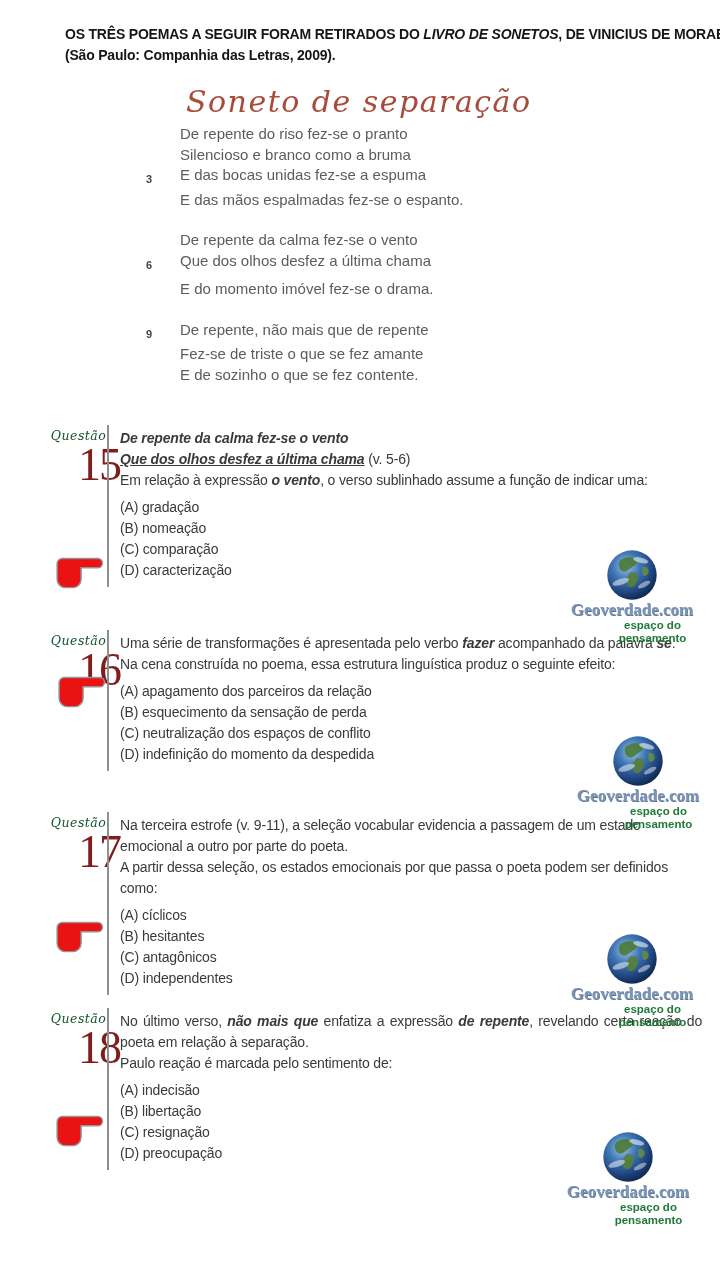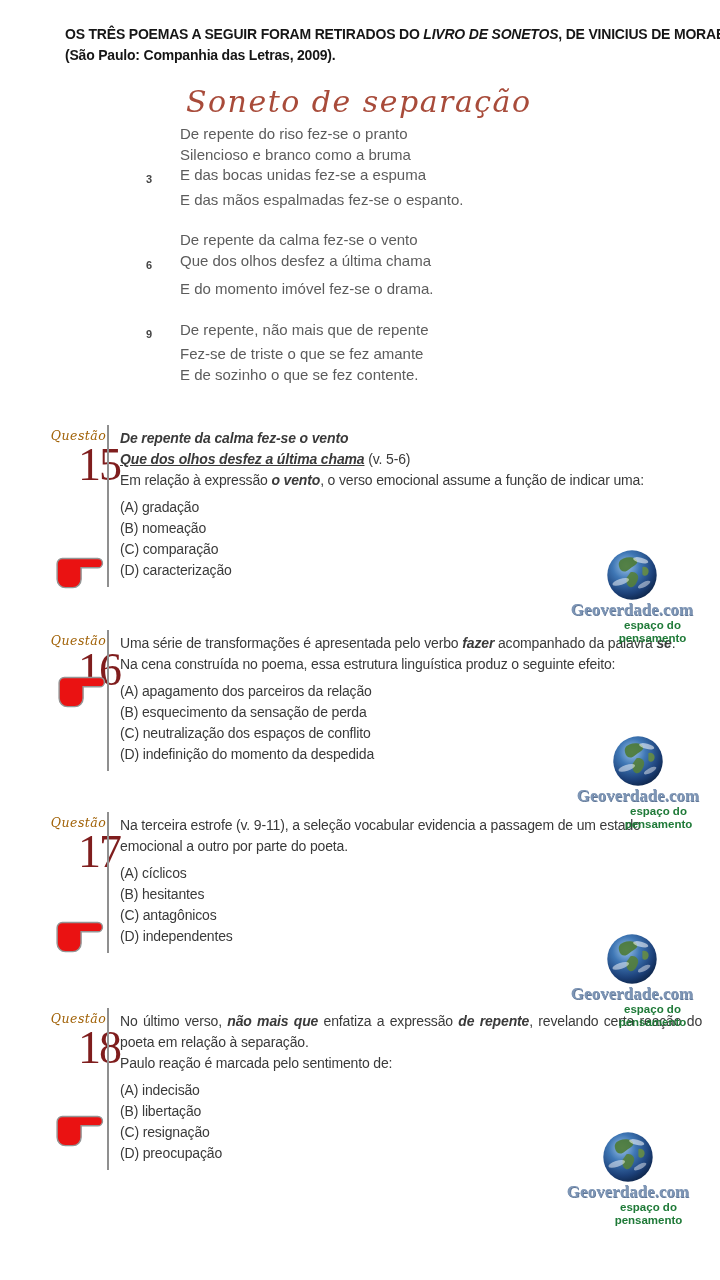--- a/index.html
+++ b/index.html
@@ -20,21 +20,21 @@
   }
   .poem{position:absolute;left:146px;top:124px;font-size:15px;color:#5c5c5c;}
   .stanza{margin-bottom:20px;}
   .pline{display:flex;line-height:20.5px;}
   .vnum{width:22px;flex:none;font-size:11px;font-weight:bold;color:#454545;padding-top:4px;}
   .ptext{margin-left:12px;}
   
   .question{position:absolute;left:50px;width:652px;display:flex;align-items:stretch;}
   .q-gutter{width:57px;flex:none;padding-top:4px;text-align:center;}
   .q-label{font-family:"DejaVu Serif",serif;font-style:italic;font-size:12.5px;
-           color:#a16207;line-height:14px;letter-spacing:0.5px;}
+           color:#14532d;line-height:14px;letter-spacing:0.5px;}
   .q-number{font-family:"Liberation Serif",serif;font-size:46px;font-weight:400;
             color:#7f1d1d;line-height:44px;letter-spacing:-2px;margin-left:28px;}
   .q-content{border-left:2px solid #8f8f8f;padding:3px 0 6px 11px;flex:1;
              font-size:14px;color:#3a3a3a;line-height:21px;letter-spacing:-0.15px;}
   .bi{font-weight:bold;font-style:italic;}
   .biu{font-weight:bold;font-style:italic;text-decoration:underline;}
   .q-options{margin-top:6px;}
   .opt{line-height:21px;}
   .just{text-align:justify;}
   
@@ -122,21 +122,21 @@
   </div>
 
   <div class="question" style="top:425px">
     <div class="q-gutter">
       <div class="q-label">Questão</div>
       <div class="q-number">15</div>
     </div>
     <div class="q-content">
       <div><span class="bi">De repente da calma fez-se o vento</span></div>
       <div><span class="biu">Que dos olhos desfez a última chama</span><span> (v. 5-6)</span></div>
-      <div><span>Em relação à expressão </span><span class="bi">o vento</span><span>, o verso emocional assume a função de indicar uma:</span></div>
+      <div><span>Em relação à expressão </span><span class="bi">o vento</span><span>, o verso sublinhado assume a função de indicar uma:</span></div>
       <div class="q-options">
         <div class="opt">(A) gradação</div>
         <div class="opt">(B) nomeação</div>
         <div class="opt">(C) comparação</div>
         <div class="opt">(D) caracterização</div>
       </div>
     </div>
   </div>
 
   <div class="question" style="top:630px">
@@ -156,20 +156,21 @@
     </div>
   </div>
 
   <div class="question" style="top:812px">
     <div class="q-gutter">
       <div class="q-label">Questão</div>
       <div class="q-number">17</div>
     </div>
     <div class="q-content">
       <div>Na terceira estrofe (v. 9-11), a seleção vocabular evidencia a passagem de um estado emocional a outro por parte do poeta.</div>
+      <div>A partir dessa seleção, os estados emocionais por que passa o poeta podem ser definidos como:</div>
       <div class="q-options">
         <div class="opt">(A) cíclicos</div>
         <div class="opt">(B) hesitantes</div>
         <div class="opt">(C) antagônicos</div>
         <div class="opt">(D) independentes</div>
       </div>
     </div>
   </div>
 
   <div class="question" style="top:1008px">

